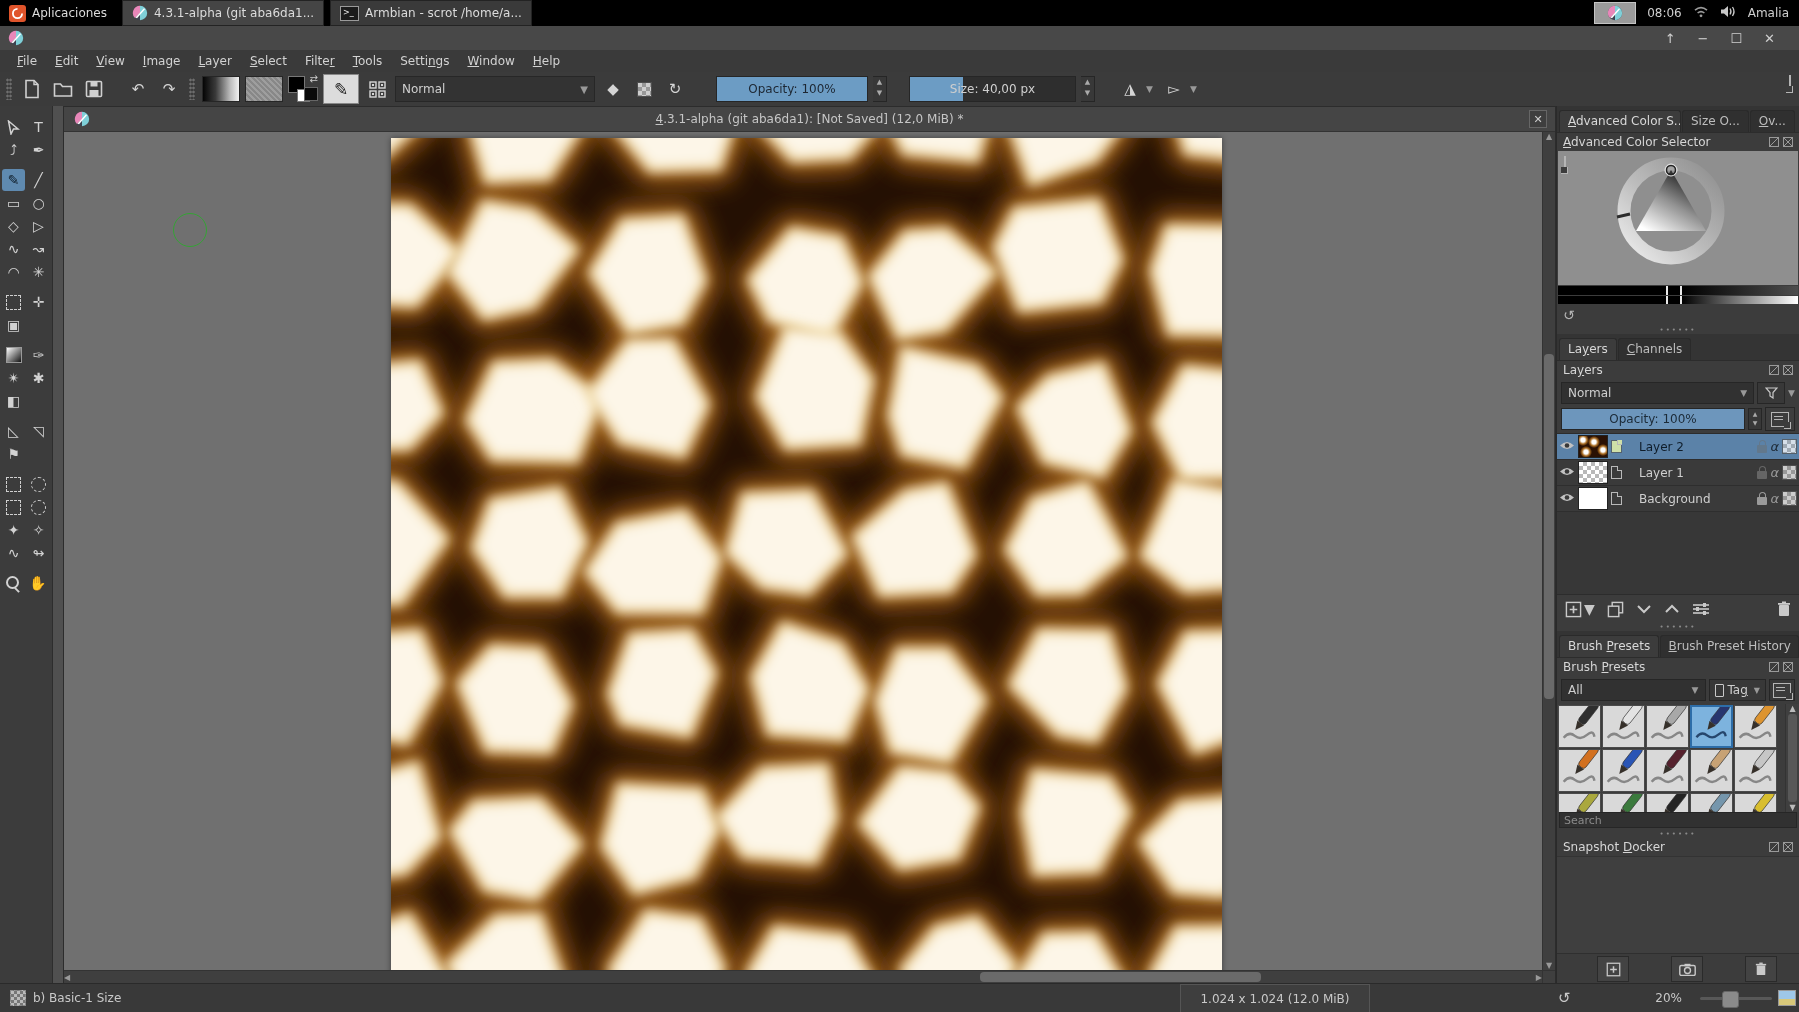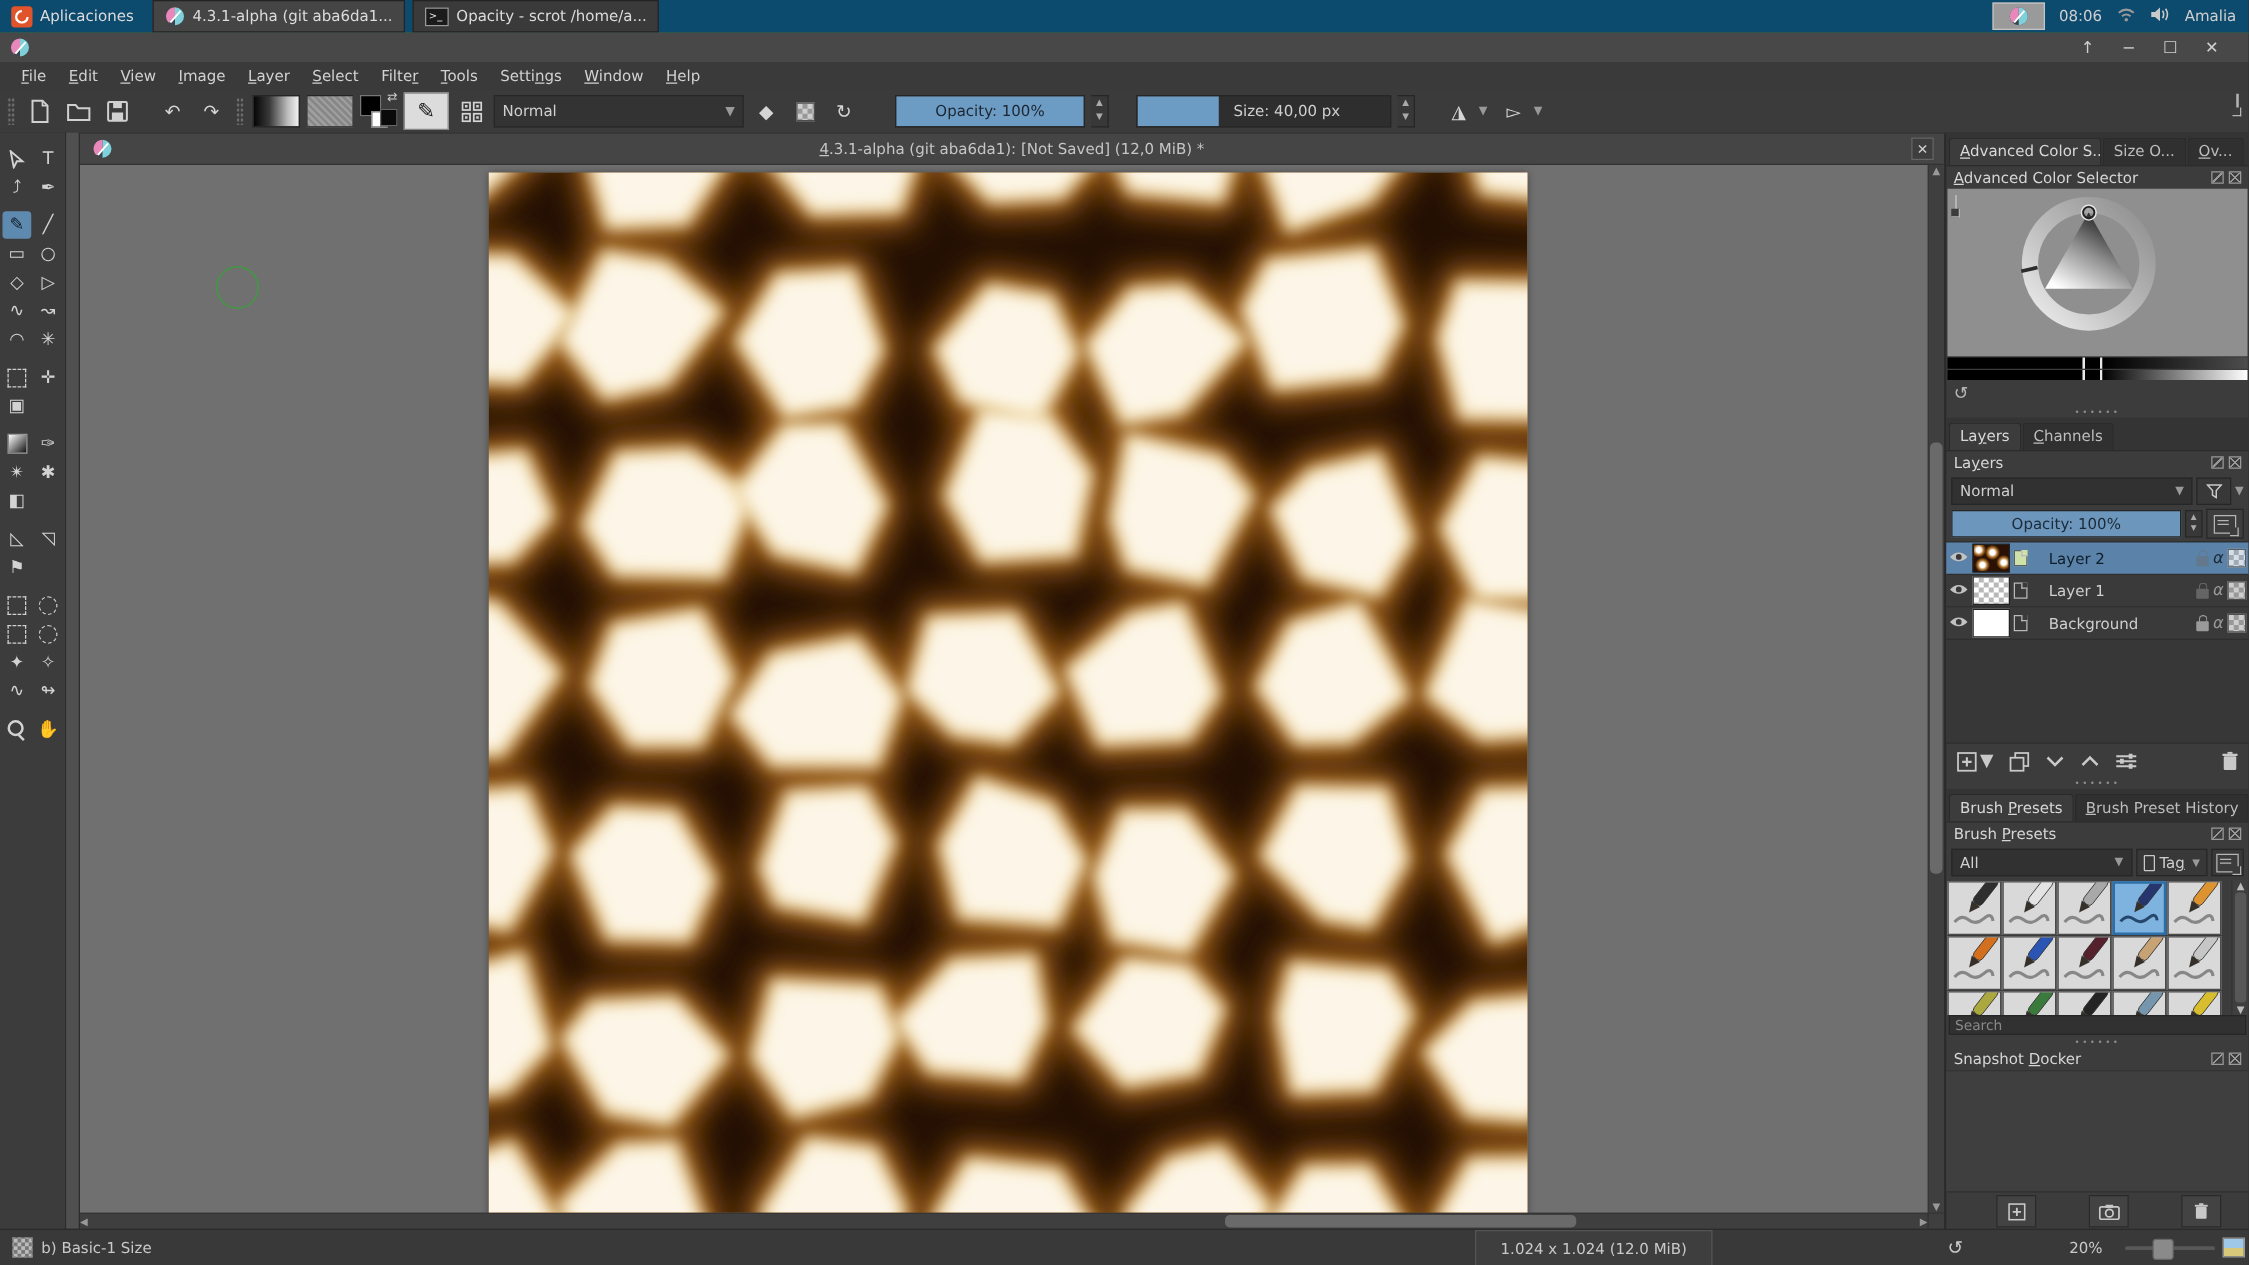--- a/index.html
+++ b/index.html
@@ -1,20 +1,20 @@
 <!DOCTYPE html>
 <html><head>
 <meta charset="utf-8">
 <style>
   html,body{margin:0;padding:0;background:#222;}
   #screen{position:relative;width:1799px;height:1012px;background:#3c3c3c;
     font-family:"DejaVu Sans","Liberation Sans",sans-serif;font-size:12px;color:#cfcfcf;
     overflow:hidden;user-select:none;}
   
-  #taskbar{position:absolute;top:0;left:0;right:0;height:26px;background:#0c4a6e;border-bottom:1px solid #15803d;display:flex;align-items:center;}
+  #taskbar{position:absolute;top:0;left:0;right:0;height:26px;background:#000000;border-bottom:1px solid #15803d;display:flex;align-items:center;}
   .tb-item{display:flex;align-items:center;gap:6px;height:24px;padding:0 9px;color:#dcdcdc;}
   .tb-win{background:#3a3a3a;border:1px solid #232323;margin-left:6px;max-width:190px;white-space:nowrap;overflow:hidden;}
   .tb-win.active{background:#454545;}
   #tb-right{margin-left:auto;display:flex;align-items:center;gap:11px;padding-right:10px;}
   #tray-krita{background:#9a9a9a;border:1px solid #c4c4c4;padding:2px 12px;display:flex;align-items:center;}
   .apps-icon{width:17px;height:17px;border-radius:3px;background:#e0542b;display:flex;align-items:center;justify-content:center;}
   .apps-icon svg{display:block}
   .term-icon{width:15px;height:13px;background:#1b1b1b;border:1px solid #9a9a9a;color:#eee;font-size:8px;line-height:11px;padding-left:2px;}
   
   #titlebar{position:absolute;top:26px;left:0;right:0;height:24px;background:#484848;border-bottom:1px solid #2e2e2e;display:flex;align-items:center;}
@@ -40,21 +40,21 @@
   #fgbg .bgb{position:absolute;right:0;bottom:1px;width:12px;height:12px;background:#0a0a0a;border:1px solid #666;}
   #fgbg .swap{position:absolute;right:0;top:-3px;font-size:10px;color:#ccc;}
   #btn-brusheditor{width:34px;height:28px;background:#dcdcdc;border:1px solid #888;display:flex;align-items:center;justify-content:center;color:#222;font-size:17px;}
   .combo{height:24px;background:#333;border:1px solid #272727;display:flex;align-items:center;color:#cfcfcf;padding:0 6px;}
   .combo .arrow{margin-left:auto;color:#999;font-size:10px;}
   #combo-blend{width:186px;}
   .slider{position:relative;height:24px;background:#2e2e2e;border:1px solid #262626;overflow:hidden;}
   .slider .fill{position:absolute;left:0;top:0;bottom:0;background:#6c9cc4;}
   .slider .txt{position:relative;z-index:1;display:block;text-align:center;line-height:24px;}
   #sl-opacity{width:150px;} #sl-opacity .txt{color:#1d2733;}
-  #sl-size{width:165px;padding-left:37px;} #sl-size .txt{color:#cfcfcf;}
+  #sl-size{width:165px;} #sl-size .txt{color:#cfcfcf;}
   .spin{display:flex;flex-direction:column;width:13px;height:24px;background:#383838;border:1px solid #262626;border-left:none;color:#aaa;font-size:7px;line-height:11px;text-align:center;}
   .mirror{display:flex;align-items:center;}
   .mirror .dd{color:#999;font-size:9px;margin:0 3px;}
   #ws-btn{position:absolute;right:8px;top:4px;}
   .icon-listbox{width:16px;height:13px;border:1px solid #b5b5b5;background:#3c3c3c;position:relative;}
   .icon-listbox::before{content:"";position:absolute;left:2px;right:5px;top:3px;height:1px;background:#b5b5b5;box-shadow:0 3px 0 #b5b5b5;}
   .icon-listbox::after{content:"";position:absolute;right:-3px;bottom:-3px;width:6px;height:6px;background:#3c3c3c;border-left:1px solid #b5b5b5;border-top:1px solid #b5b5b5;transform:rotate(180deg);}
   
   #main{position:absolute;top:106px;left:0;right:0;bottom:28px;display:flex;}
   
@@ -199,21 +199,21 @@
             <circle cx="8" cy="8" r="7.2" fill="#3d4350"></circle>
             <path d="M8 .8a7.2 7.2 0 0 1 0 14.4z" fill="#7fd0d8"></path>
             <path d="M8 .8a7.2 7.2 0 0 0-5 12.3L8 8z" fill="#e887b9"></path>
             <path d="M3.5 12.5 12 3.2l1 1L5 13.3z" fill="#fff"></path>
           </svg>
         </span>
       <span>4.3.1-alpha (git aba6da1...</span>
     </div>
     <div class="tb-item tb-win">
       <span class="term-icon">&gt;_</span>
-      <span>Opacity - scrot /home/a...</span>
+      <span>Armbian - scrot /home/a...</span>
     </div>
     <div id="tb-right">
       <span id="tray-krita">
           <span class="ticon">
             <svg width="16" height="16" viewBox="0 0 16 16">
               <circle cx="8" cy="8" r="7.2" fill="#3d4350"></circle>
               <path d="M8 .8a7.2 7.2 0 0 1 0 14.4z" fill="#7fd0d8"></path>
               <path d="M8 .8a7.2 7.2 0 0 0-5 12.3L8 8z" fill="#e887b9"></path>
               <path d="M3.5 12.5 12 3.2l1 1L5 13.3z" fill="#fff"></path>
             </svg>

